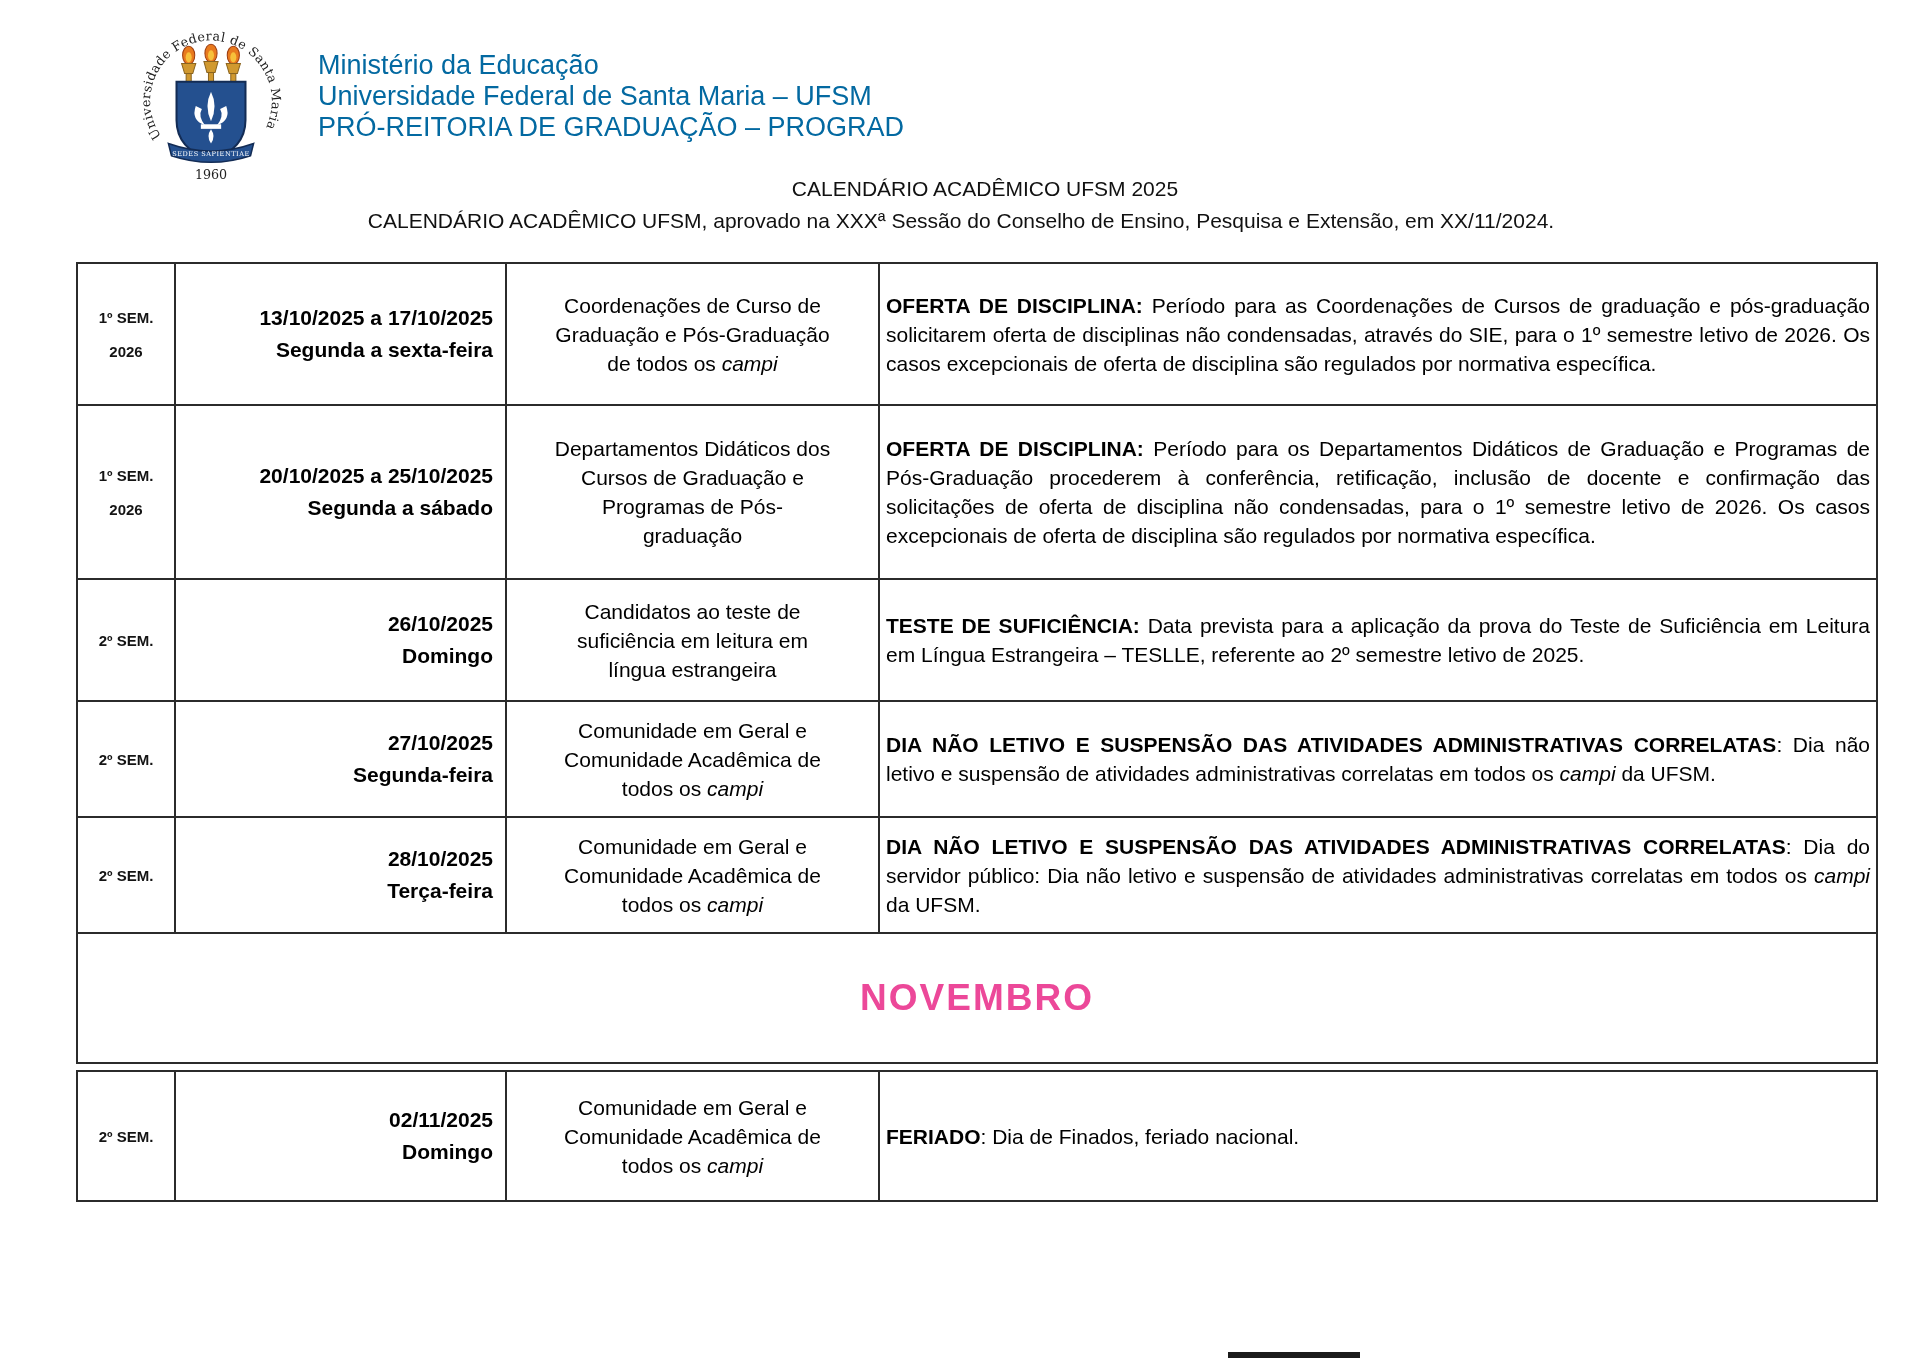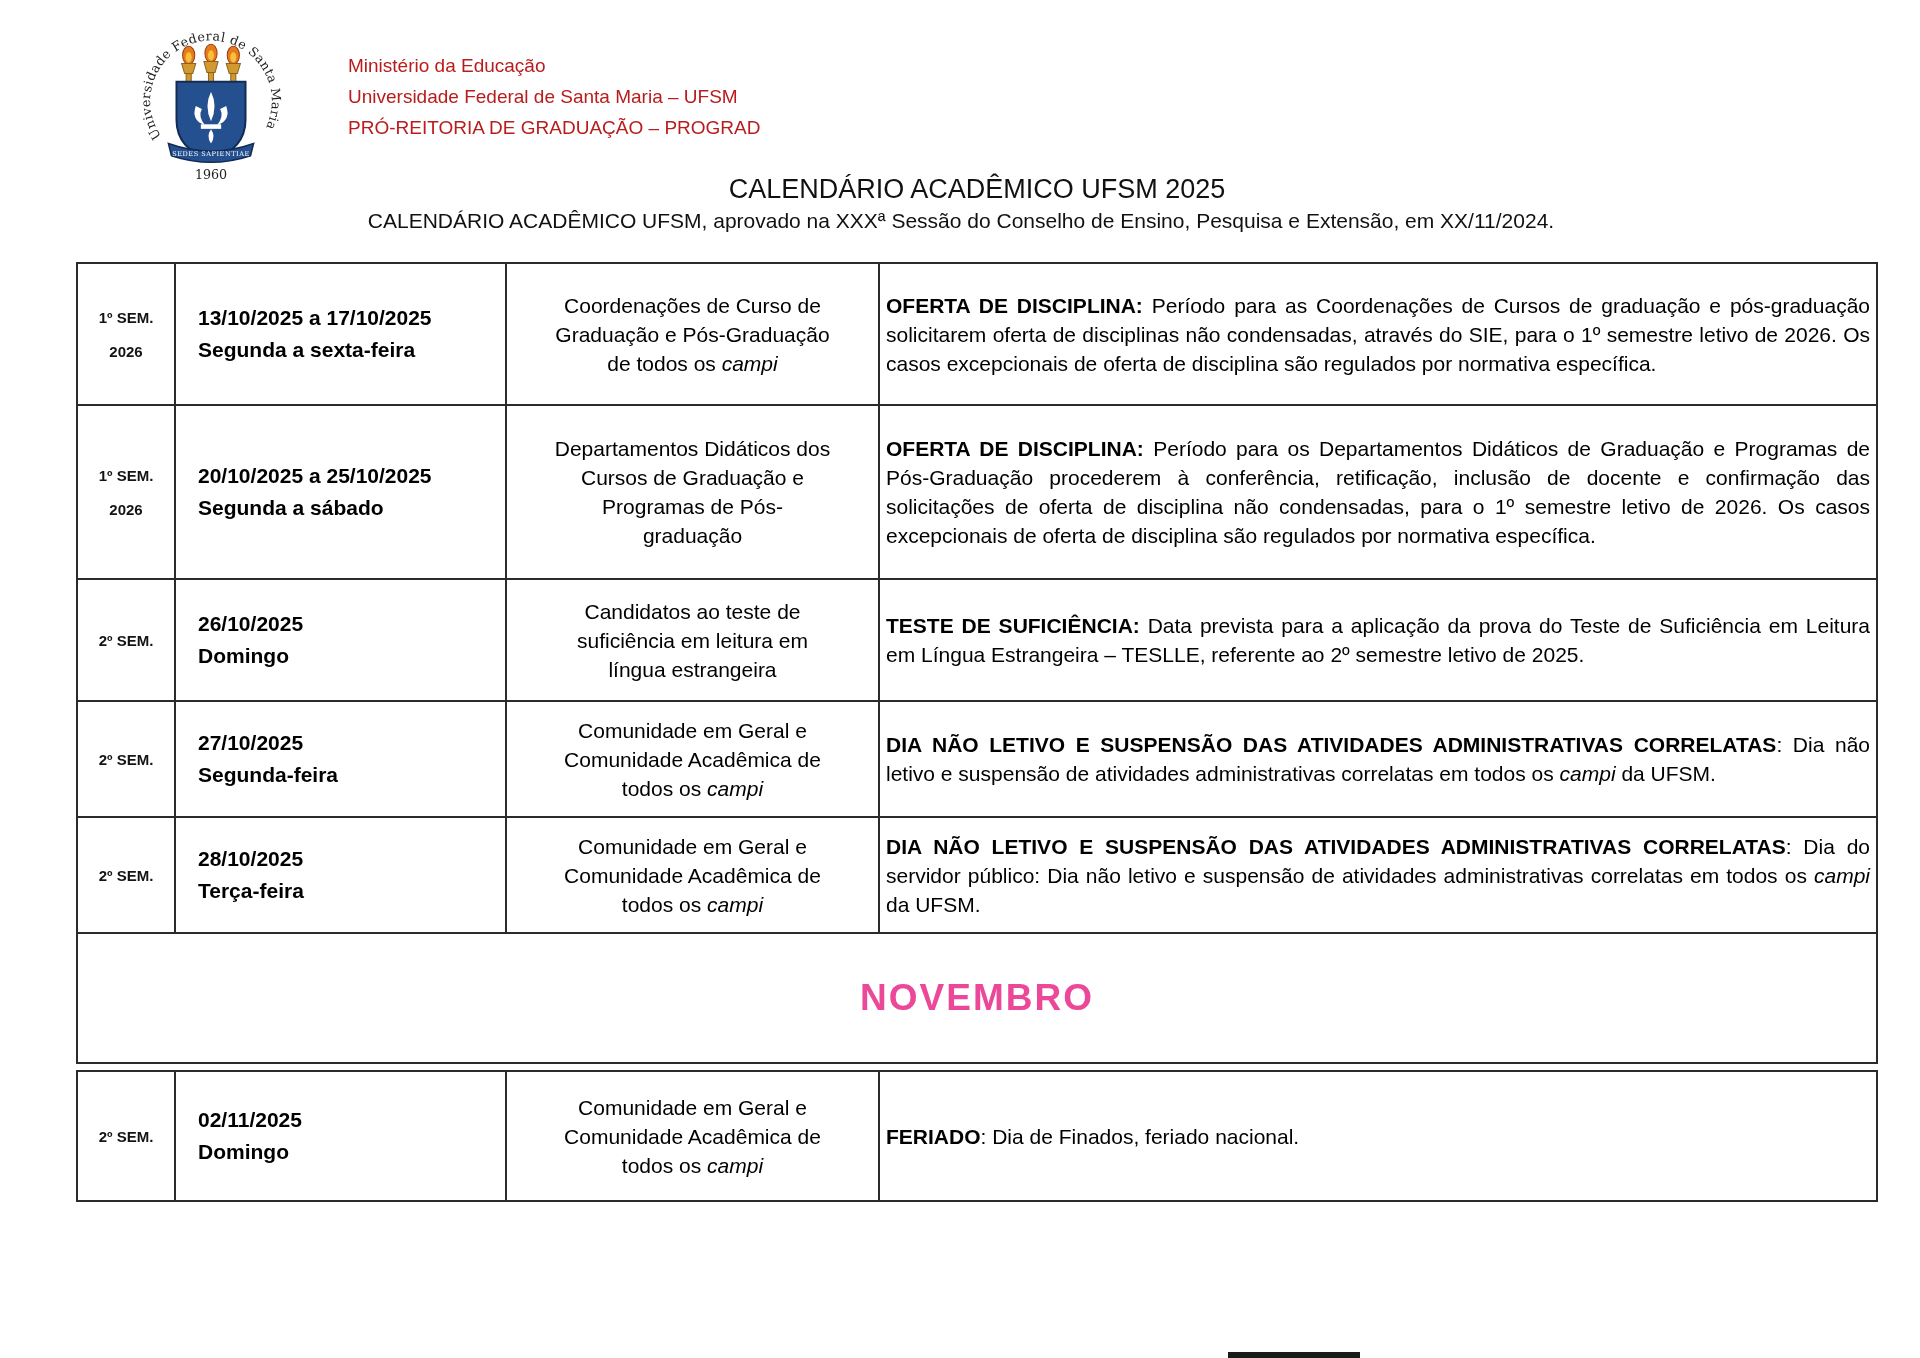--- a/index.html
+++ b/index.html
@@ -3,37 +3,37 @@
 <meta charset="utf-8">
 <style>
   html,body{margin:0;padding:0;background:#ffffff;}
   body{
     width:1920px;height:1358px;position:relative;overflow:hidden;
     font-family:"Liberation Sans",sans-serif;color:#000;
     -webkit-font-smoothing:antialiased;
   }
   
   .logo-wrap{position:absolute;left:140px;top:26px;width:142px;height:156px;}
-  .org-block{position:absolute;left:318px;top:50px;font-size:19px;line-height:31px;color:#b91c1c;margin-left:30px;}
-  .title-band{position:absolute;left:76px;top:176px;width:1802px;text-align:center;font-size:27px;line-height:26px;color:#111;}
+  .org-block{position:absolute;left:318px;top:50px;font-size:27px;line-height:31px;color:#0369a1;}
+  .title-band{position:absolute;left:84px;top:176px;width:1802px;text-align:center;font-size:21px;line-height:26px;color:#111;}
   .subtitle-band{position:absolute;left:24px;top:208px;width:1874px;text-align:center;font-size:21px;line-height:26px;color:#111;}
   
   .table-stack{position:absolute;left:76px;top:262px;width:1802px;border-radius:6px;}
   .cal-table{border:2px solid #2b2b2b;background:#fff;}
   .cal-row{display:grid;grid-template-columns:98px 331px 373px 1fr;}
   .cal-row + .cal-row, .cal-row + .month-row{border-top:2px solid #2b2b2b;}
   .cell{border-right:2px solid #2b2b2b;box-sizing:border-box;display:flex;flex-direction:column;justify-content:center;}
   .cal-row .cell:last-child{border-right:none;}
   .h1{min-height:140px;} .h2{min-height:172px;} .h3{min-height:120px;}
   .h4{min-height:114px;} .h5{min-height:114px;} .h6{min-height:128px;}
   .c-sem{font-size:15px;font-weight:700;text-align:center;line-height:27px;color:#141414;}
   .c-sem div{min-height:0;}
   .c-sem .sem-year:empty{display:none;}
   .c-sem .sem-year{margin-top:7px;}
-  .c-date{font-size:21px;font-weight:700;text-align:left;padding:4px 12px 4px 22px;line-height:32px;}
+  .c-date{font-size:21px;font-weight:700;text-align:right;padding:4px 12px 4px 6px;line-height:32px;}
   .c-aud{font-size:21px;text-align:center;padding:6px 24px;line-height:29px;}
   .aud-text{white-space:pre-line;width:100%;}
   .c-desc{font-size:21px;padding:6px 6px;line-height:29px;}
   .desc-text{text-align:justify;width:100%;}
   .seg-b{font-weight:700;}
   .seg-i{font-style:italic;}
   .month-row{height:128px;display:flex;align-items:center;justify-content:center;}
   .month-text{font-size:37px;font-weight:700;letter-spacing:2px;color:#ec4899;}
   .table-gap{height:6px;}
   

